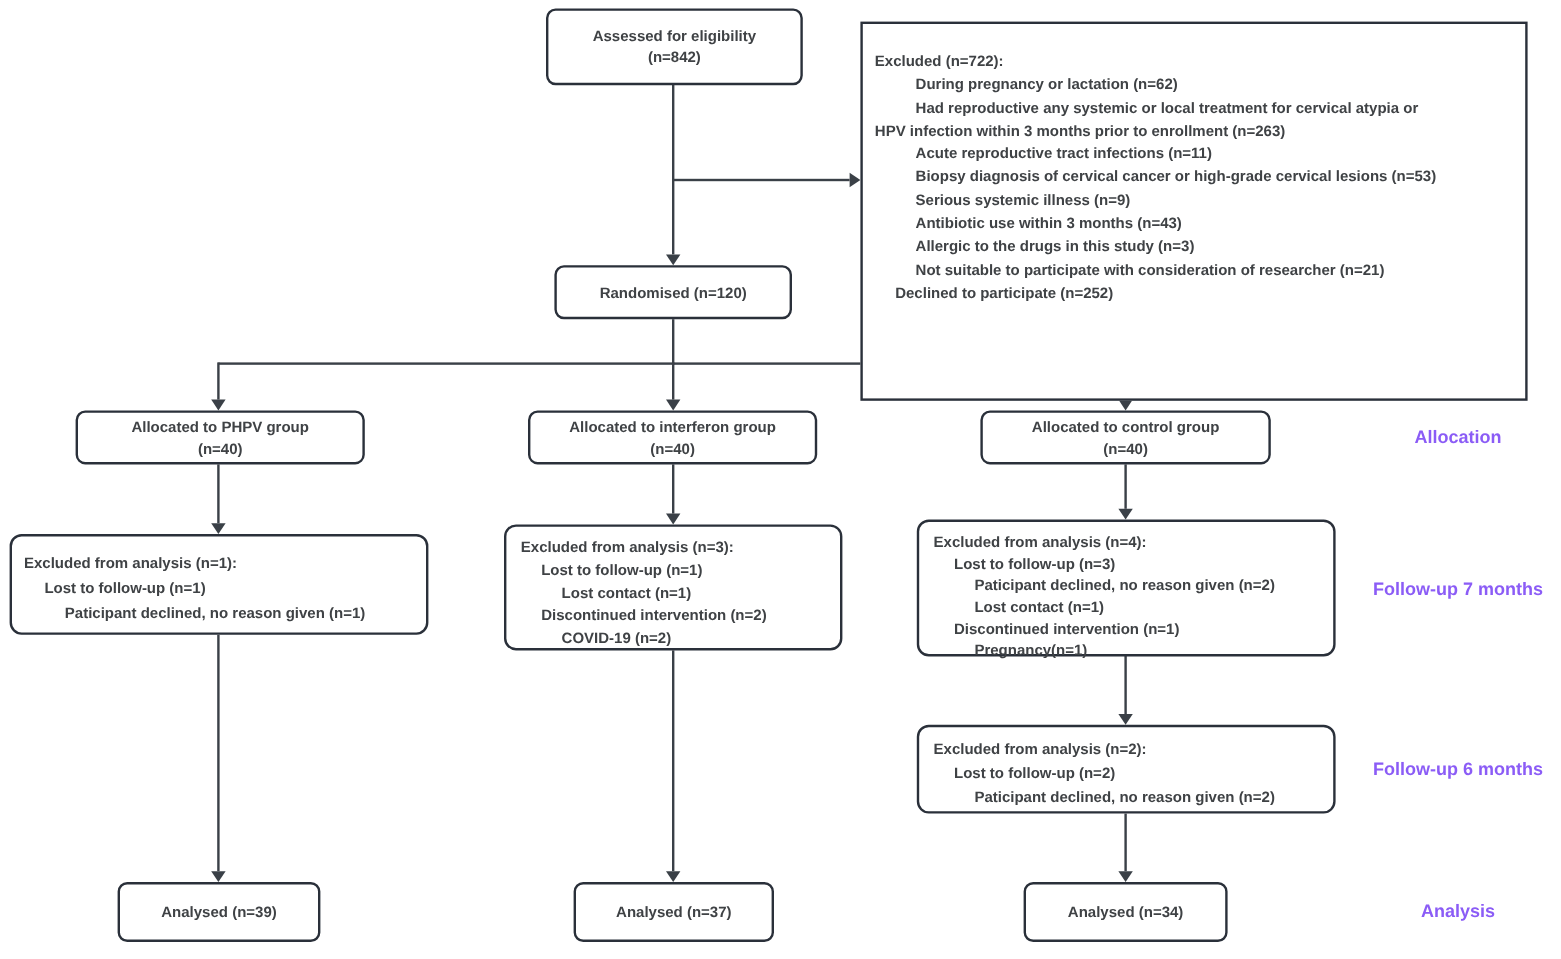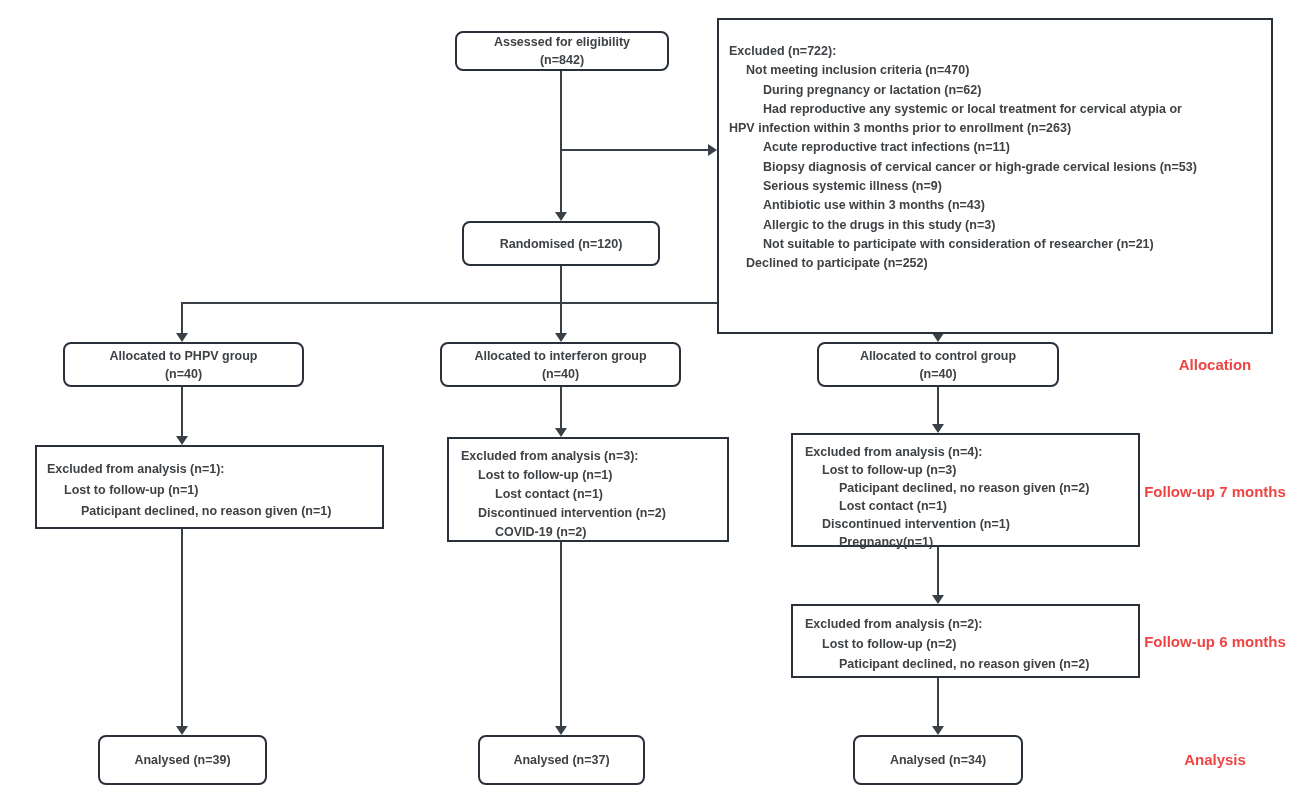--- a/index.html
+++ b/index.html
@@ -6,31 +6,31 @@
   .canvas{
     position:relative;width:1301px;height:799px;background:#ffffff;
     font-family:"Liberation Sans",sans-serif;color:#3f4245;overflow:hidden;
   }
   .fbox{
     position:absolute;background:#ffffff;border:2px solid #2a303a;
     border-radius:8px;box-sizing:border-box;font-weight:700;font-size:13px;
   }
   .centerbox{display:flex;flex-direction:column;justify-content:center;align-items:center;text-align:center;line-height:18px;}
   .panel{border-radius:0;}
-  .textbox{border-radius:0;margin-left:27px;}
+  .textbox{border-radius:10px;}
   .ln{white-space:nowrap;font-size:12.5px;}
   .excl .ln{line-height:19.3px;}
   .pad-excl{padding:22px 6px 6px 10px;}
   .ind1{padding-left:17px;}
   .ind2{padding-left:34px;}
   .vline{position:absolute;width:2px;background:#3a4047;}
   .hline{position:absolute;height:2px;background:#3a4047;}
   .arr-d{position:absolute;width:0;height:0;border-left:6px solid transparent;border-right:6px solid transparent;border-top:9px solid #3a4047;}
   .arr-r{position:absolute;width:0;height:0;border-top:6px solid transparent;border-bottom:6px solid transparent;border-left:9px solid #3a4047;}
-  .stage{position:absolute;width:170px;text-align:center;font-size:15px;font-weight:700;color:#ef4444;}
+  .stage{position:absolute;width:170px;text-align:center;font-size:15px;font-weight:700;color:#8b5cf6;}
 </style>
 </head>
 <body>
 
 <div class="canvas">
 
   <div class="vline" style="left:560px;top:69px;height:143px"></div>
   <div class="arr-d" style="left:555px;top:212px"></div>
 
   <div class="hline" style="left:561px;top:149px;width:147px"></div>
@@ -55,28 +55,27 @@
 
   <div class="vline" style="left:181px;top:529px;height:197px"></div>
   <div class="arr-d" style="left:176px;top:726px"></div>
   <div class="vline" style="left:560px;top:542px;height:184px"></div>
   <div class="arr-d" style="left:555px;top:726px"></div>
   <div class="vline" style="left:937px;top:545px;height:50px"></div>
   <div class="arr-d" style="left:932px;top:595px"></div>
   <div class="vline" style="left:937px;top:678px;height:48px"></div>
   <div class="arr-d" style="left:932px;top:726px"></div>
 
-  <div class="fbox centerbox" style="left:455px;top:31px;width:214px;height:40px">
+  <div class="fbox centerbox" style="left:455px;top:7px;width:214px;height:64px">
     <div class="ln">Assessed for eligibility</div>
     <div class="ln">(n=842)</div>
   </div>
 
   <div class="fbox panel excl pad-excl" style="left:717px;top:18px;width:556px;height:316px">
     <div class="ln">Excluded (n=722):</div>
-    <div class="ln ind1">Not meeting inclusion criteria (n=470)</div>
     <div class="ln ind2">During pregnancy or lactation (n=62)</div>
     <div class="ln ind2">Had reproductive any systemic or local treatment for cervical atypia or</div>
     <div class="ln">HPV infection within 3 months prior to enrollment (n=263)</div>
     <div class="ln ind2">Acute reproductive tract infections (n=11)</div>
     <div class="ln ind2">Biopsy diagnosis of cervical cancer or high-grade cervical lesions (n=53)</div>
     <div class="ln ind2">Serious systemic illness (n=9)</div>
     <div class="ln ind2">Antibiotic use within 3 months (n=43)</div>
     <div class="ln ind2">Allergic to the drugs in this study (n=3)</div>
     <div class="ln ind2">Not suitable to participate with consideration of researcher (n=21)</div>
     <div class="ln ind1">Declined to participate (n=252)</div>

